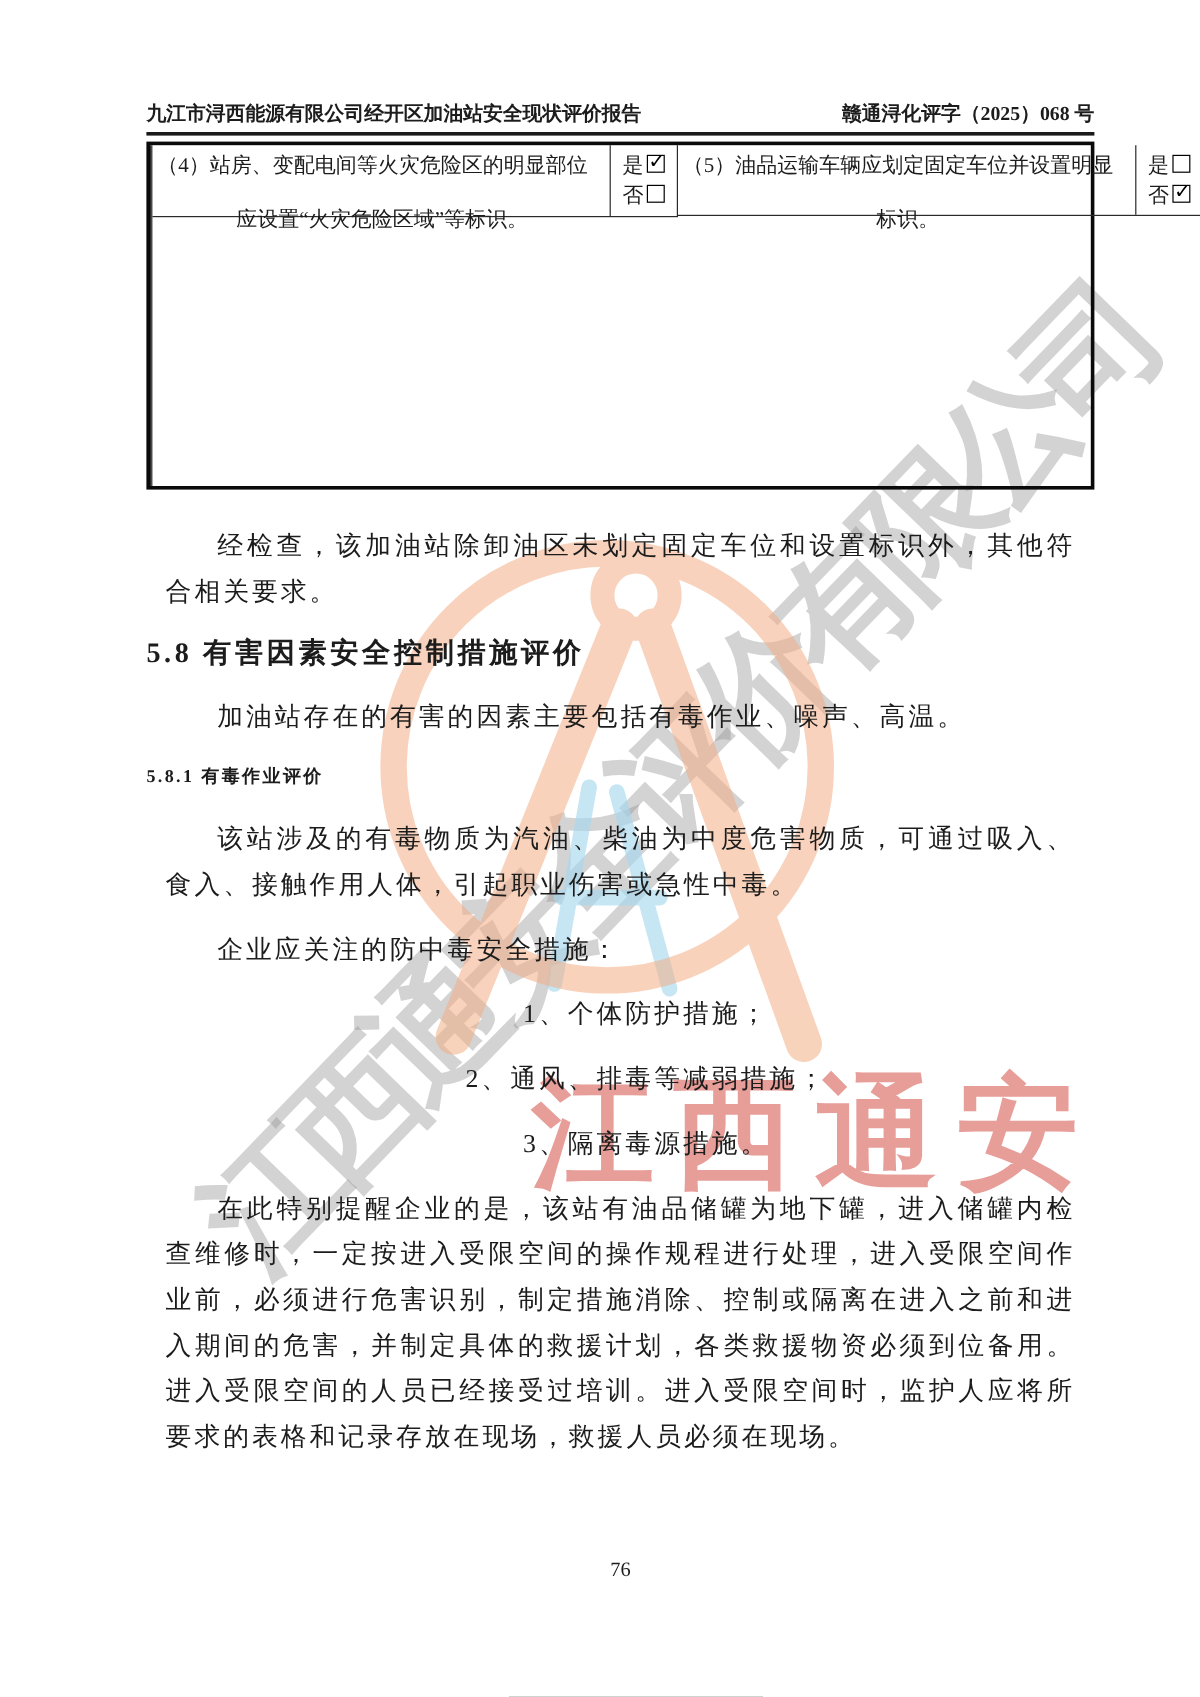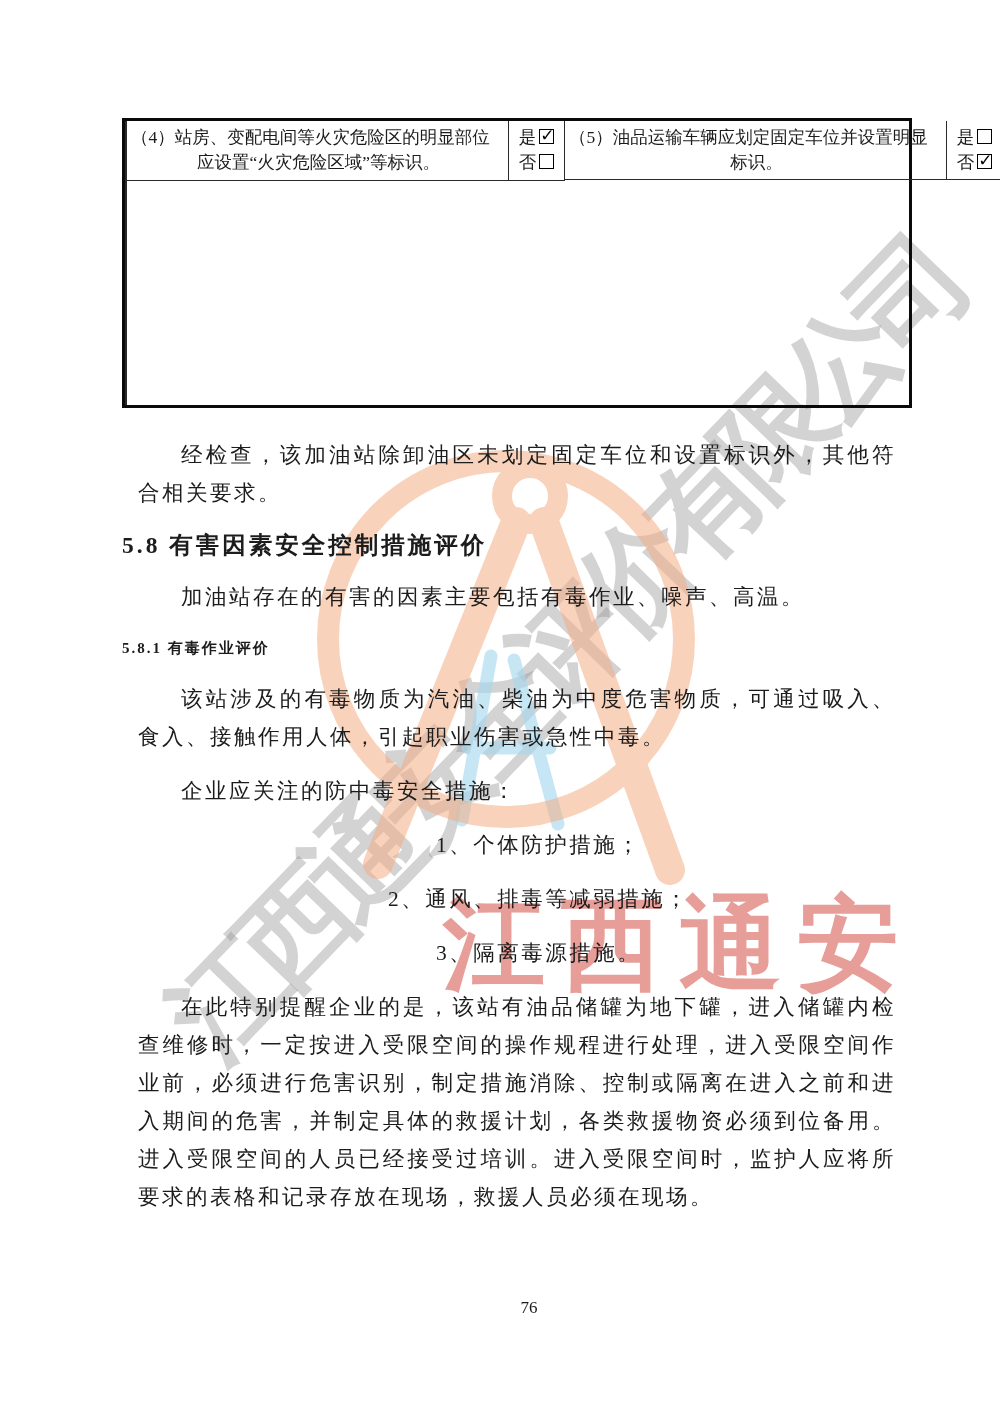--- a/index.html
+++ b/index.html
@@ -48,21 +48,21 @@
   }
   .ctable .col-a{width:44px;border-right:1px solid #2a2a2a;box-sizing:border-box;}
   .ctable .col-b{width:104px;border-right:1px solid #2a2a2a;box-sizing:border-box;}
   .ctable .col-rows{flex:1;display:flex;flex-direction:row;}
   .crow{display:flex;border-bottom:1px solid #2a2a2a;box-sizing:border-box;}
   .crow:last-child{border-bottom:none;flex:1;}
   .cell-item{
     width:382px;border-right:1px solid #2a2a2a;box-sizing:border-box;
     padding:4px 2px 0 4px;
   }
-  .cell-item .l2{text-align:center;}
+  .cell-item .l2{text-align:center;margin-top:20px;}
   .cell-yn{
     width:56px;border-right:1px solid #2a2a2a;box-sizing:border-box;
     padding-top:4px;text-align:center;white-space:nowrap;
   }
   .cell-remark{
     flex:1;box-sizing:border-box;padding-top:5px;
     text-align:left;color:#7f1d1d;
   }
   .checkbox{
     display:inline-block;width:13px;height:13px;
@@ -90,21 +90,21 @@
   .h-minor{
     margin:2px 0 0 0;font-size:15px;line-height:32px;
     font-weight:bold;letter-spacing:2px;text-align:left;
   }
   .mt8{margin-top:8px;}
   .mt4{margin-top:4px;}
   .mt6{margin-top:6px;}
   .list-line{margin:0;text-indent:2em;text-align:center;}
   
   .pagenum{
-    position:absolute;left:134px;top:1298px;width:790px;
+    position:absolute;left:122px;top:1298px;width:790px;
     text-align:center;font-size:17px;z-index:1;
   }
 </style>
 </head>
 <body>
 
 <div class="page">
 
   <div class="wm-diagonal">江西通安全评价有限公司</div>
 
@@ -121,20 +121,24 @@
         <circle cx="198" cy="191" r="178" stroke-width="22"></circle>
         <circle cx="222" cy="48" r="28" stroke-width="20"></circle>
         <path d="M 208 74 L 70 416" stroke-width="30" stroke-linecap="round"></path>
         <path d="M 236 74 L 362 422" stroke-width="30" stroke-linecap="round"></path>
       </g>
     </svg>
   </div>
 
   <div class="wm-red">江西通安</div>
 
+  <div class="header">
+    <span>九江市浔西能源有限公司经开区加油站安全现状评价报告</span>
+    <span>赣通浔化评字（2025）068 号</span>
+  </div>
 
   <div class="ctable">
     <div class="col-a"></div>
     <div class="col-b"></div>
     <div class="col-rows">
 
       <div class="crow" style="height:60px;">
         <div class="cell-item">
           <div class="l1">（4）站房、变配电间等火灾危险区的明显部位</div>
           <div class="l2">应设置“火灾危险区域”等标识。</div>

